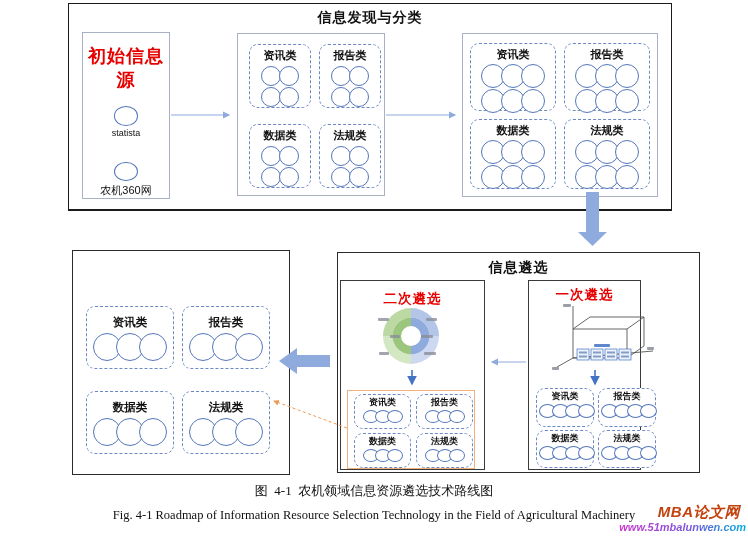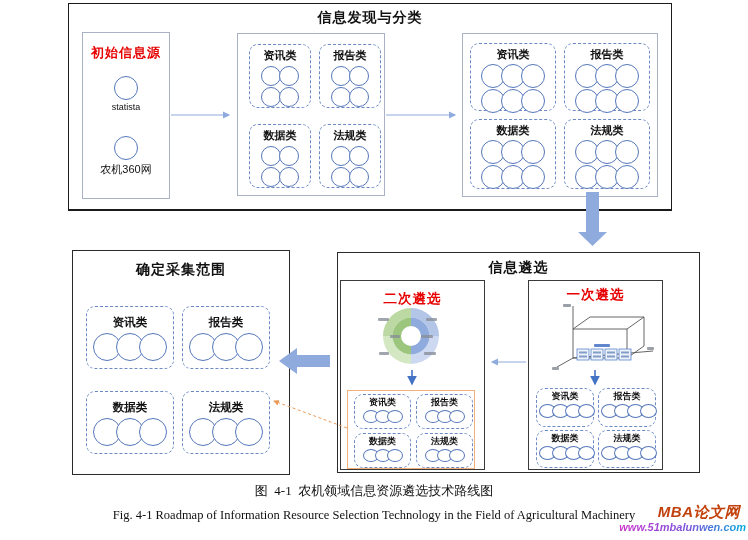--- a/index.html
+++ b/index.html
@@ -52,21 +52,21 @@
 </head>
 <body>
 
 <div id="page">
 
   <div class="box outer-heavy" style="left:68px;top:3px;width:604px;height:208px;">
     <div class="section-title" style="margin-top:5px;">信息发现与分类</div>
   </div>
 
   <div class="box lightbox" style="left:82px;top:32px;width:88px;height:167px;display:flex;flex-direction:column;align-items:center;">
-    <div class="red-title" style="margin-top:11px;font-size:13px;">初始信息源</div>
+    <div class="red-title" style="margin-top:11px;font-size:18px;">初始信息源</div>
     <div class="src-circle" style="margin-top:14px;"></div>
     <div style="margin-top:2px;font-size:9px;">statista</div>
     <div class="src-circle" style="margin-top:24px;"></div>
     <div style="margin-top:2px;font-size:11px;">农机360网</div>
   </div>
 
   <div id="classify" class="box lightbox" style="left:237px;top:33px;width:148px;height:163px;">
     <div class="catbox" style="left:11px;top:10px;width:62px;height:64px;">
       <div class="catlbl">资讯类</div>
       <div class="circles">
@@ -146,21 +146,20 @@
           <span class="circ"></span>
           <span class="circ"></span>
           <span class="circ"></span>
           <span class="circ"></span>
           <span class="circ"></span>
         </div>
     </div>
   </div>
 
   <div id="scope" class="box outer-thin" style="left:72px;top:250px;width:218px;height:225px;">
-    <div class="section-title" style="margin-top:10px;">确定采集范围</div>
     <div class="catbox" style="left:13px;top:55px;width:88px;height:63px;">
       <div class="catlbl">资讯类</div>
       <div class="circles">
           <span class="circ"></span>
           <span class="circ"></span>
           <span class="circ"></span>
         </div>
     </div>
     <div class="catbox" style="left:109px;top:55px;width:88px;height:63px;">
       <div class="catlbl">报告类</div>
@@ -241,21 +240,21 @@
     <div class="catbox sec-cat" style="left:68px;top:42px;width:57px;height:35px;">
       <div class="catlbl">法规类</div>
       <div class="circles">
           <span class="circ"></span>
           <span class="circ"></span>
           <span class="circ"></span>
         </div>
     </div>
   </div>
 
-  <div class="box inner-thin" style="left:528px;top:280px;width:135px;height:190px;">
+  <div class="box inner-thin" style="left:528px;top:280px;width:113px;height:190px;">
     <div class="red-title" style="margin-top:5px;">一次遴选</div>
     <div class="catbox pri-cat" style="left:7px;top:107px;width:58px;height:39px;">
       <div class="catlbl">资讯类</div>
       <div class="circles">
           <span class="circ"></span>
           <span class="circ"></span>
           <span class="circ"></span>
           <span class="circ"></span>
         </div>
     </div>

